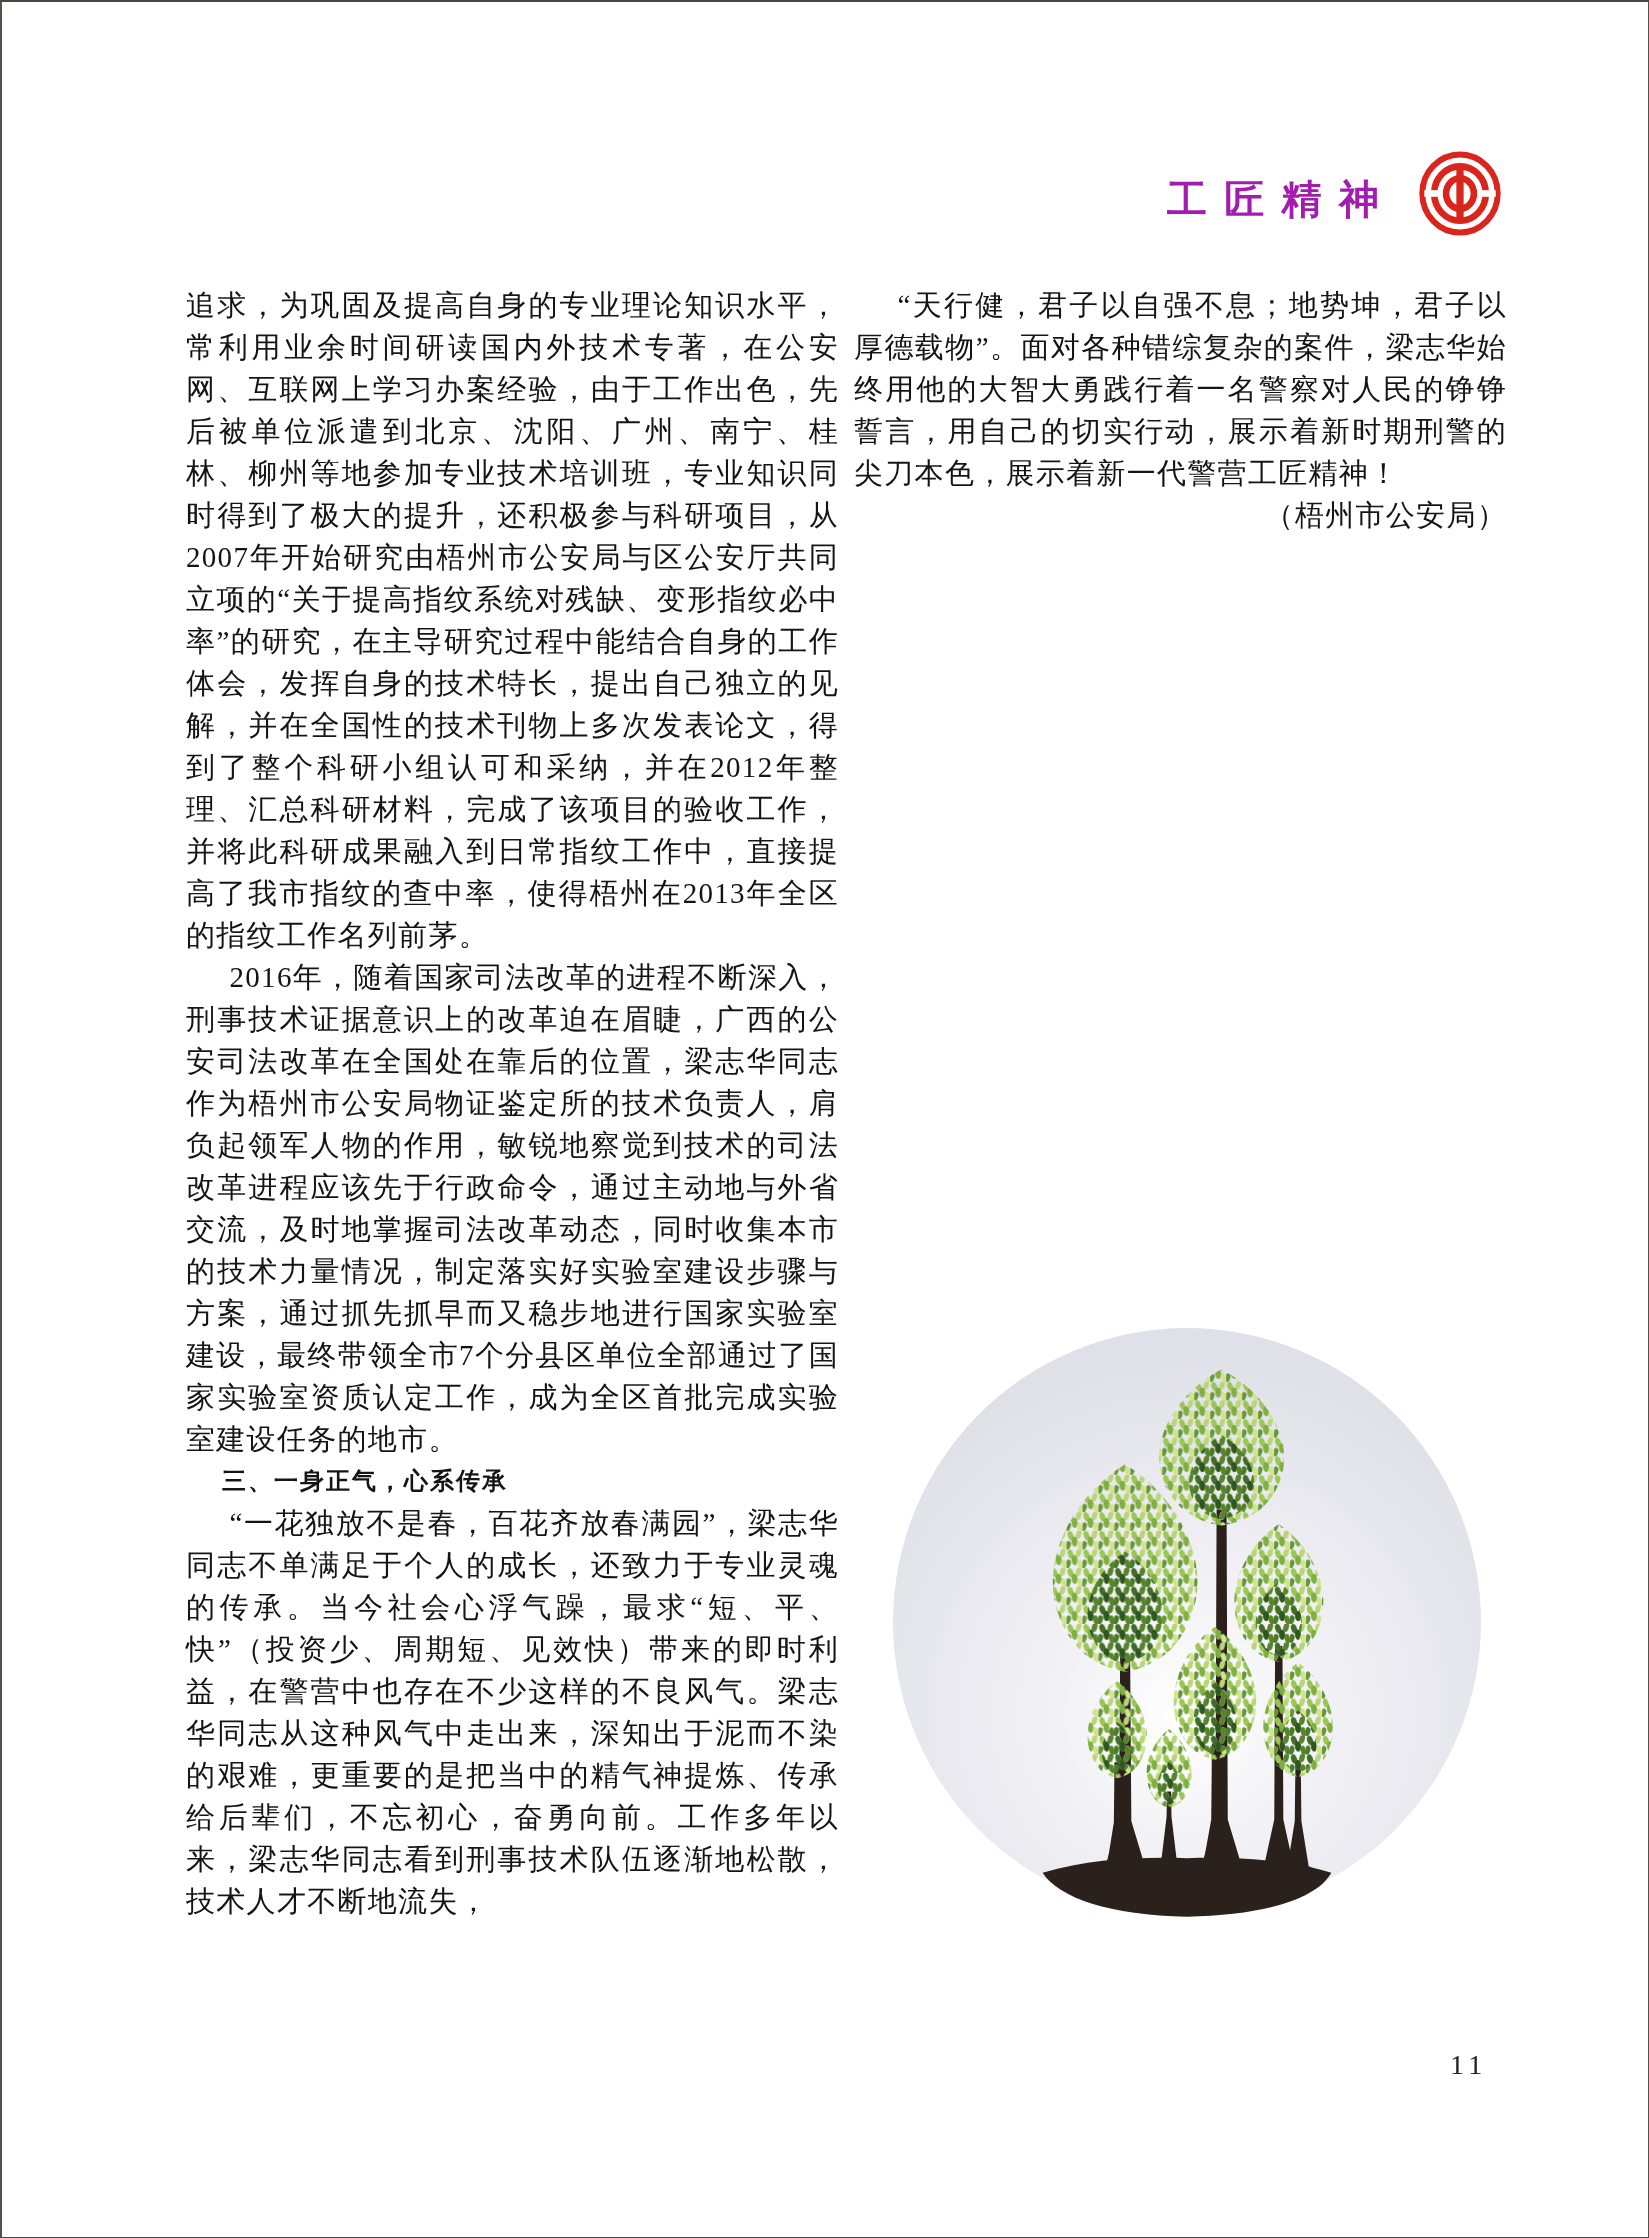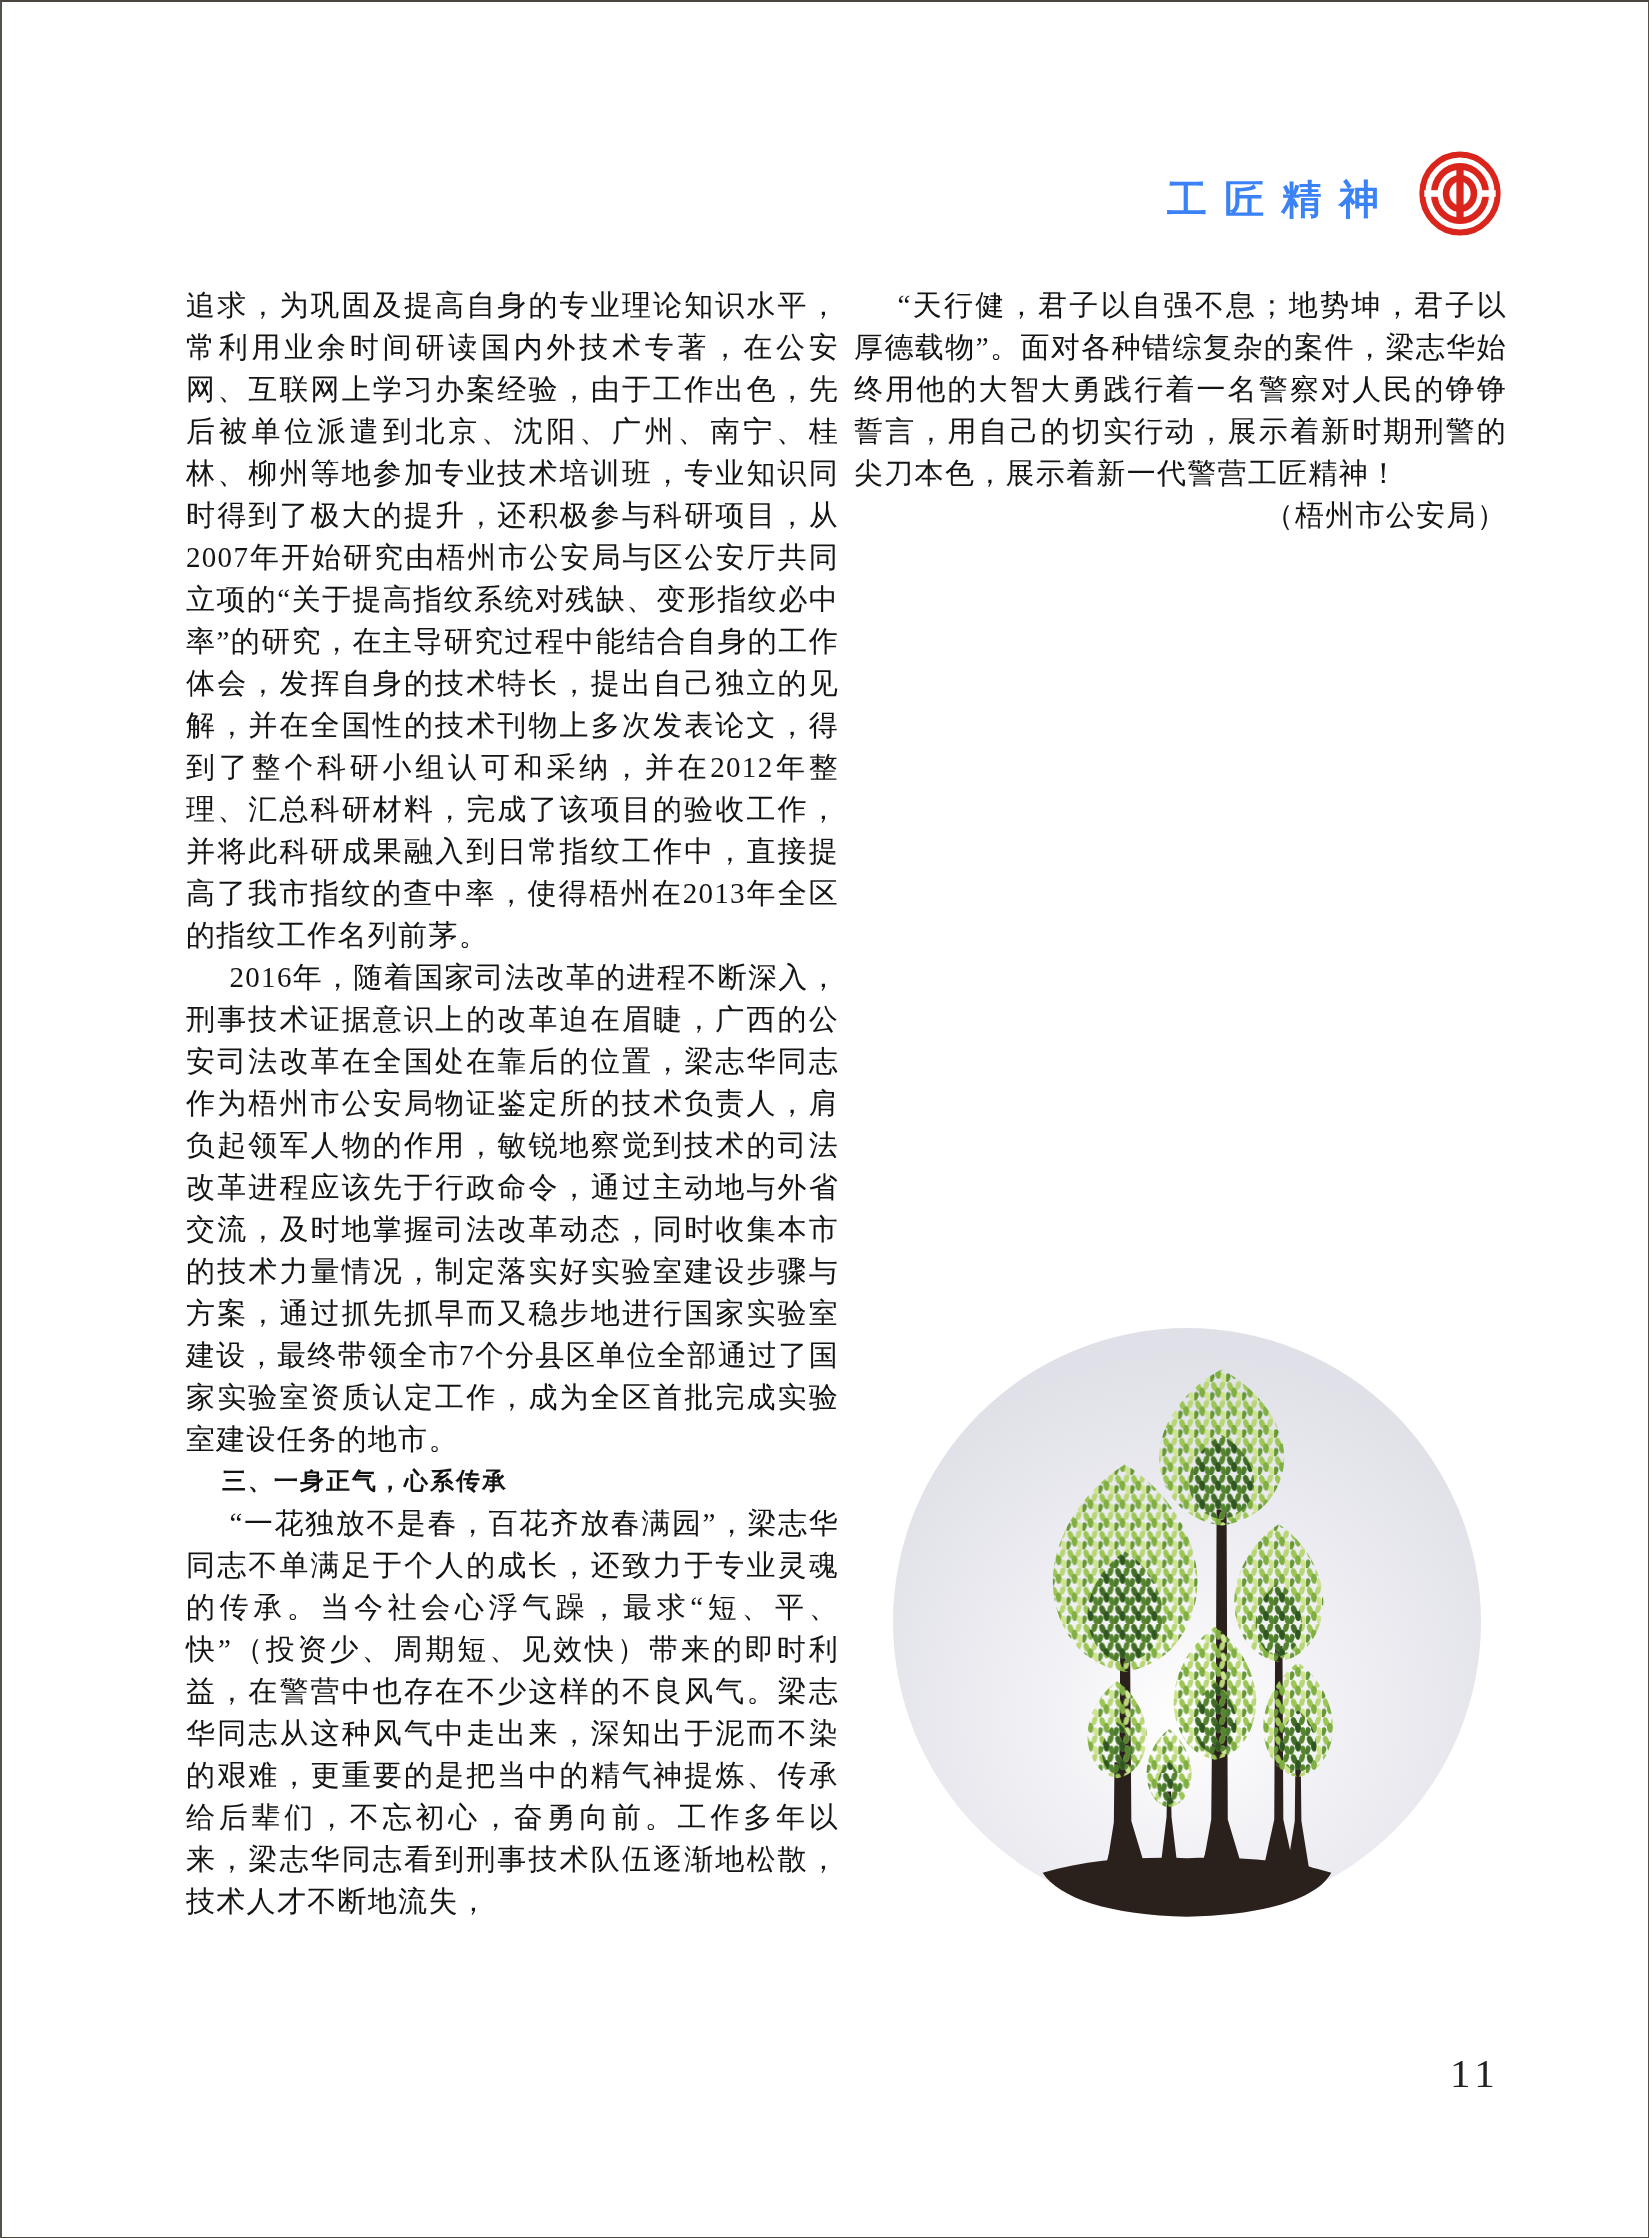--- a/index.html
+++ b/index.html
@@ -15,21 +15,21 @@
     overflow:hidden;
     font-family:"Liberation Serif","DejaVu Serif",serif;
     color:#141414;
   }
   .masthead-title{
     position:absolute;
     left:1165px;top:177px;
     font-size:40px;line-height:41px;
     font-weight:bold;
     letter-spacing:17.3px;
-    color:#3b82f6;
+    color:#a21caf;
     white-space:nowrap;
   }
   .masthead-logo{
     position:absolute;
     left:1417px;top:149px;
     width:82px;height:85px;
   }
   .col{
     position:absolute;
     top:282px;
@@ -54,21 +54,21 @@
   }
   .attribution{float:right;}
   .illustration{
     position:absolute;
     left:889px;top:1324px;
     width:592px;height:592px;
   }
   .page-number{
     position:absolute;
     left:1448px;top:2047px;
-    font-size:41px;
+    font-size:28px;
     letter-spacing:5.3px;
     color:#222;
   }
 </style>
 </head>
 <body>
 
 <div class="page">
 
   <div class="masthead-title">工匠精神</div>

